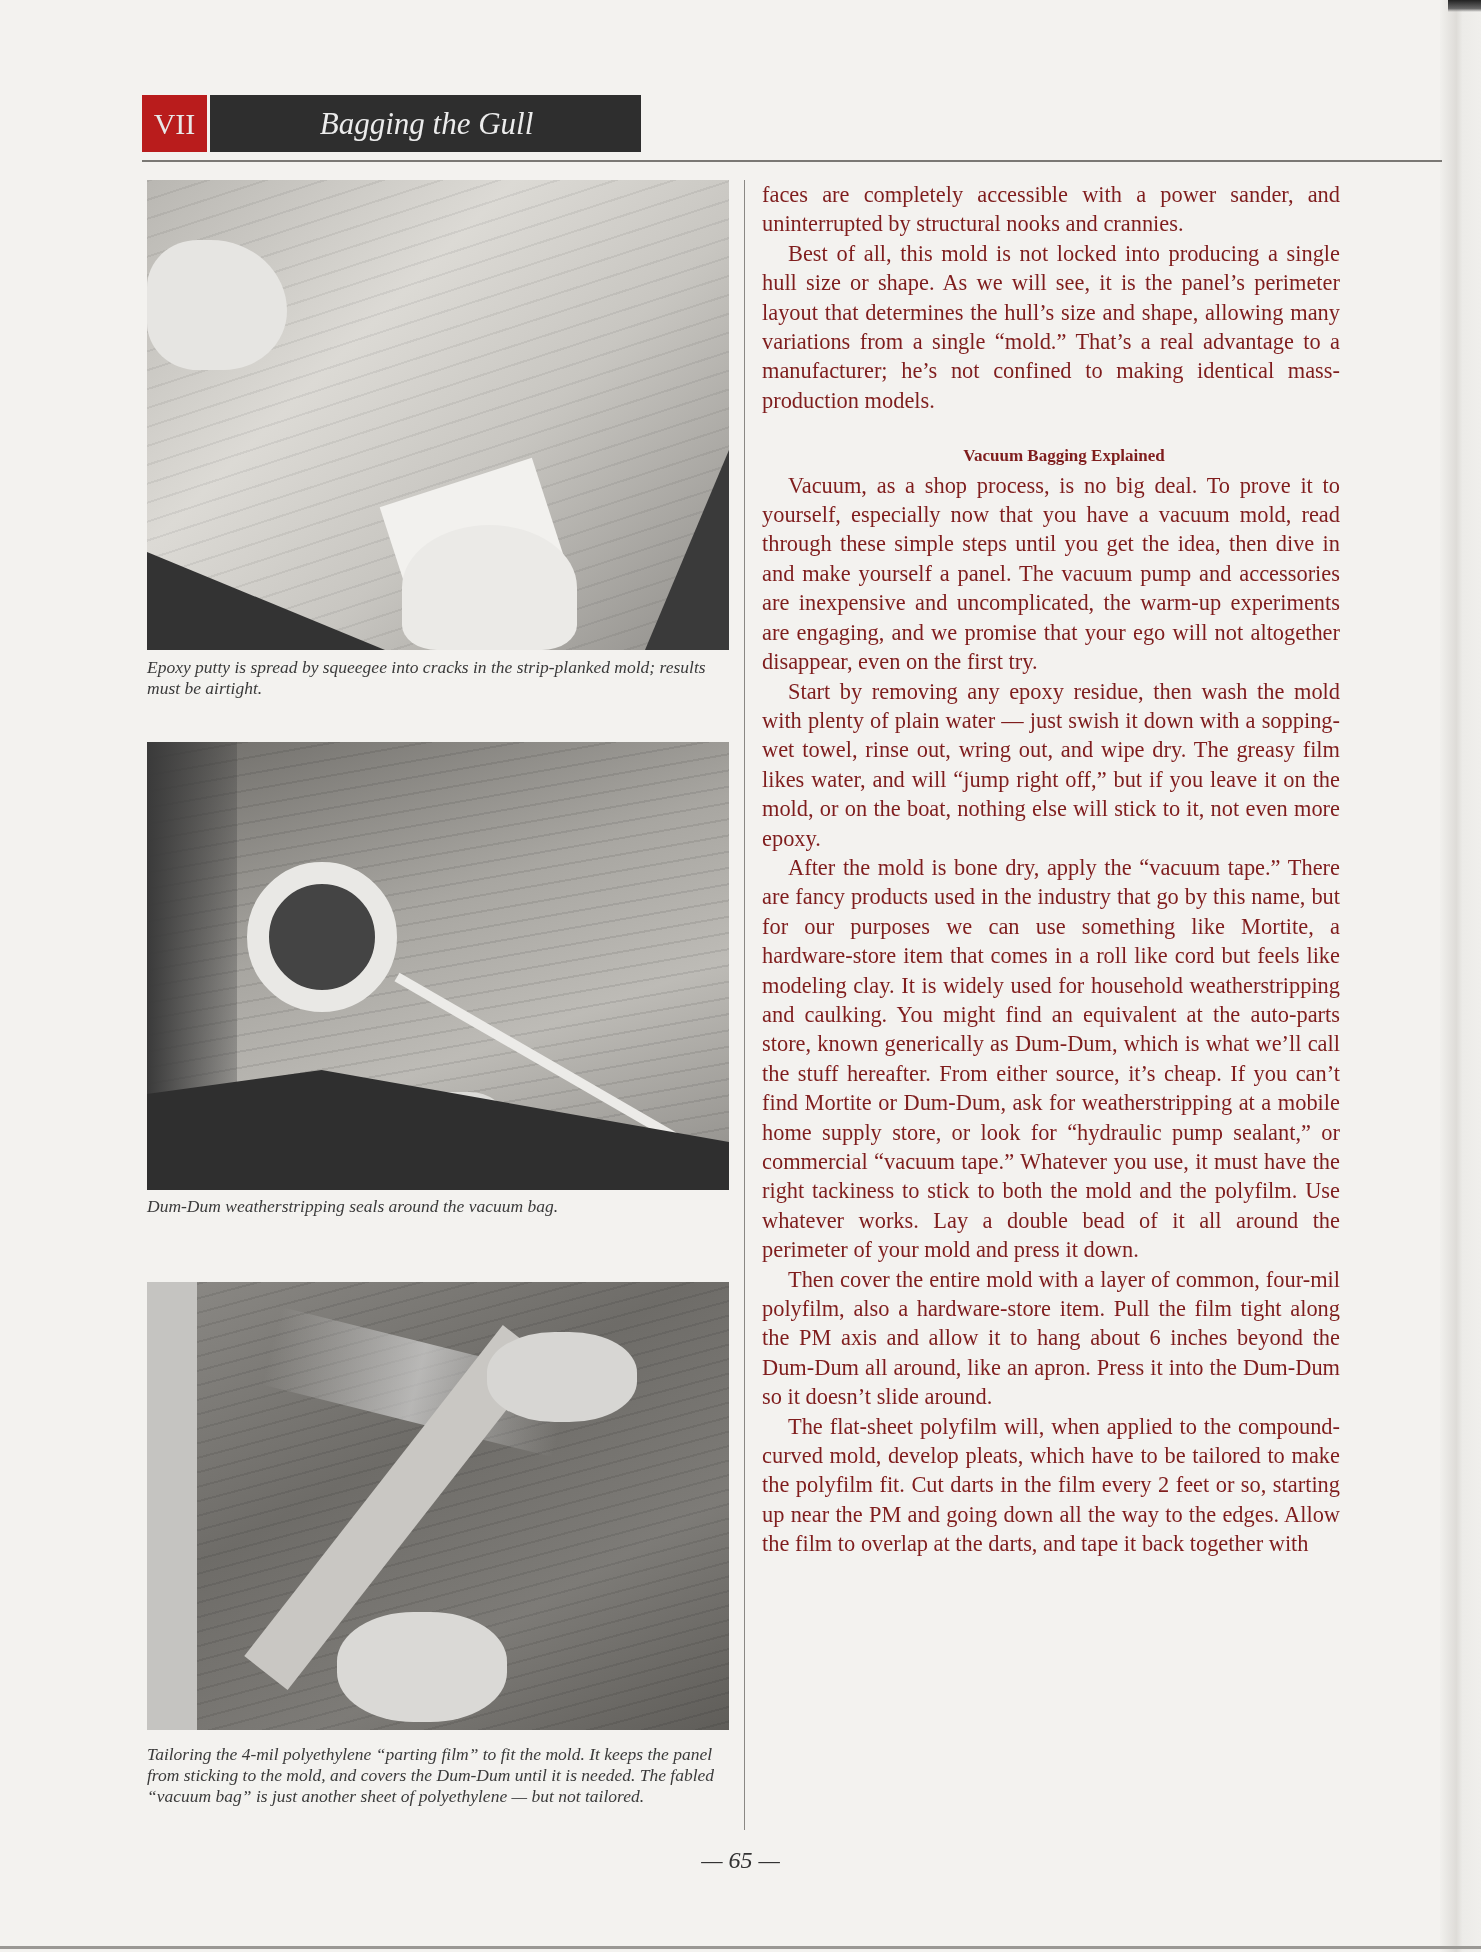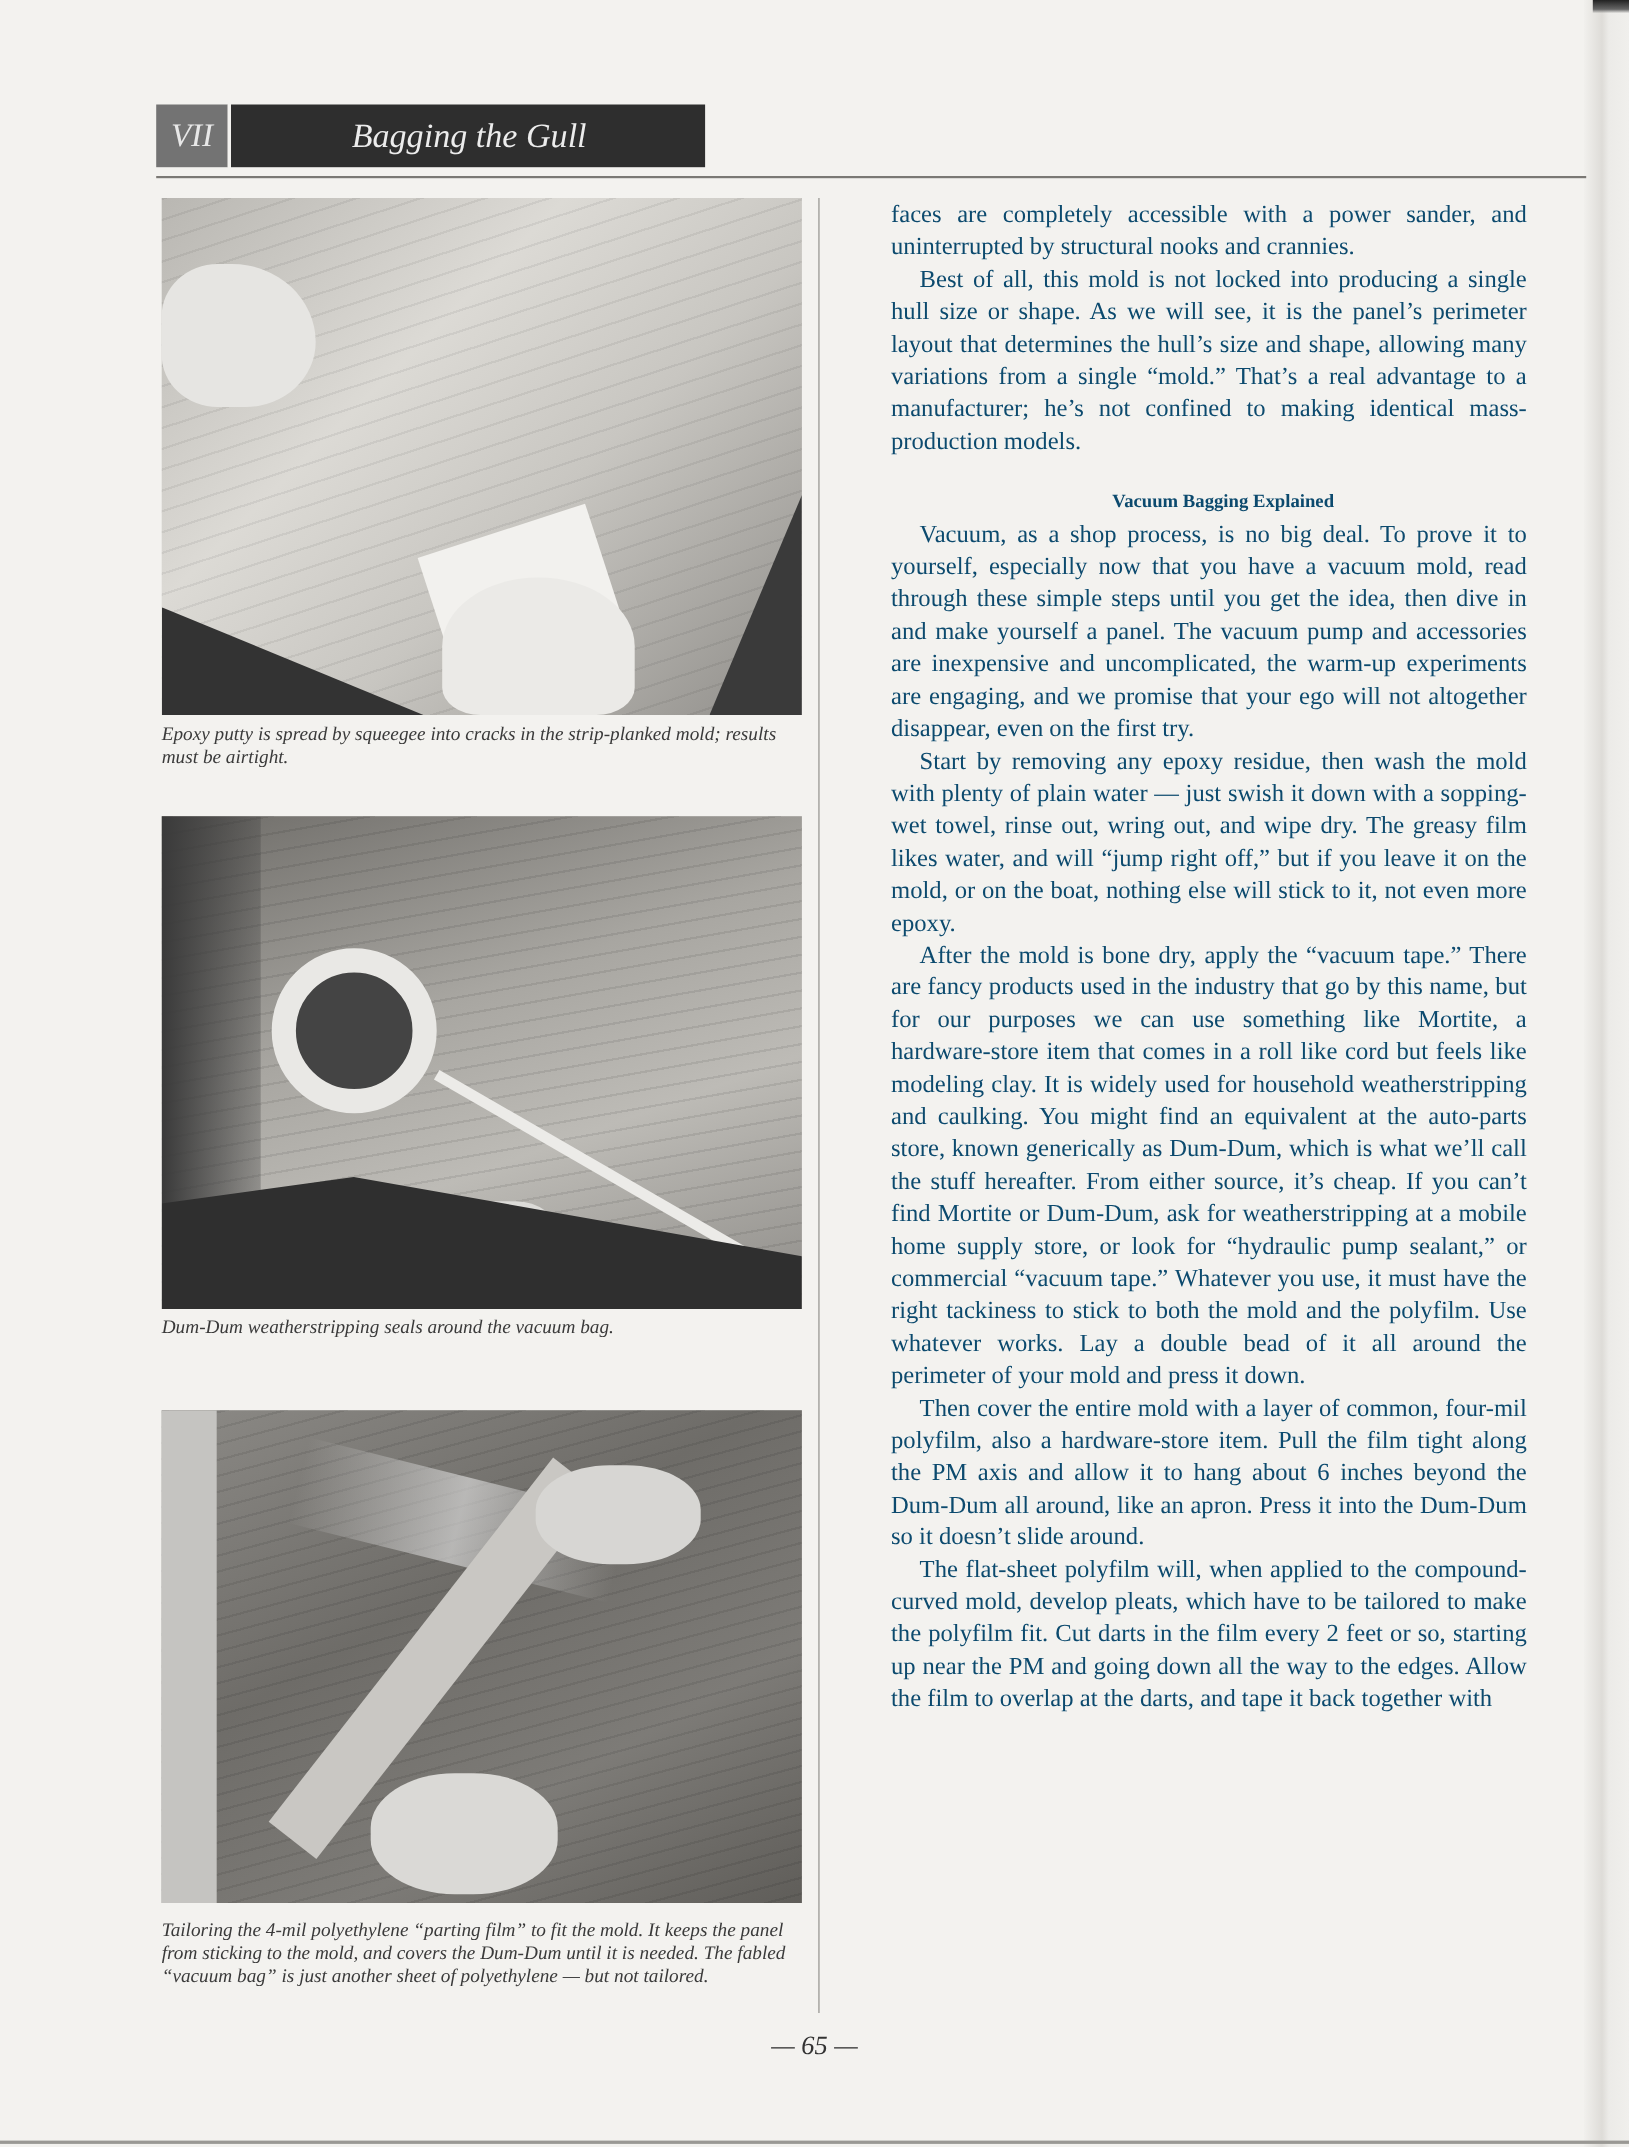--- a/index.html
+++ b/index.html
@@ -22,22 +22,22 @@
     .bottom-rule {
       position: absolute; left: 0; top: 1946px; width: 1481px; height: 3px;
       background: #9a9894;
     }
     
     .chapter-bar {
       position: absolute; left: 142px; top: 95px; height: 57px;
       display: flex;
     }
     .chapter-num {
-      width: 65px; height: 57px; background: #737373;
-      color: #e8e8e8; font-style: italic; font-size: 30px;
+      width: 65px; height: 57px; background: #b91c1c;
+      color: #e8e8e8; font-size: 30px;
       display: flex; align-items: center; justify-content: center;
     }
     .chapter-gap { width: 3px; background: #f3f2ef; }
     .chapter-title {
       width: 431px; height: 57px; background: #2e2e2e;
       color: #ececec; font-style: italic; font-size: 31px;
       display: flex; align-items: center; justify-content: center;
       padding-left: 2px;
     }
     .header-rule {
@@ -136,23 +136,22 @@
     .caption-2 { top: 1196px; }
     .caption-3 { top: 1744px; }
     
     .column-rule {
       position: absolute; left: 744px; top: 180px; width: 1px; height: 1650px;
       background: #8a8884;
     }
     
     .text-col {
       position: absolute; left: 762px; top: 180px; width: 578px;
-      font-size: 22.4px; line-height: 29.4px; color: #0c4a6e;
+      font-size: 22.4px; line-height: 29.4px; color: #7f1d1d;
       text-align: justify;
-      margin-left: 48px;
     }
     .text-col p { text-indent: 0; }
     .text-col p.indent { text-indent: 26px; }
     .text-col h2 {
       text-align: center; font-size: 17px; font-weight: bold;
       margin-top: 26px; line-height: 29.4px;
       padding-left: 26px;
     }
     .page-number {
       position: absolute; left: 0; width: 1481px; top: 1847px;

